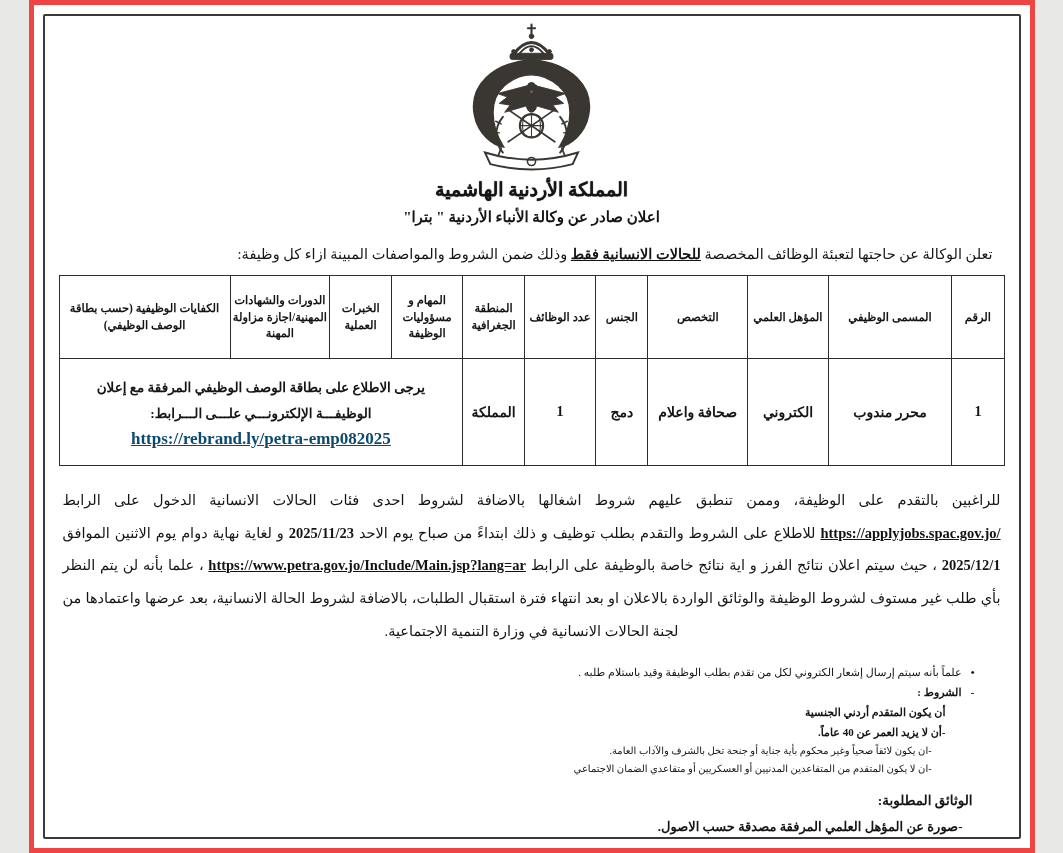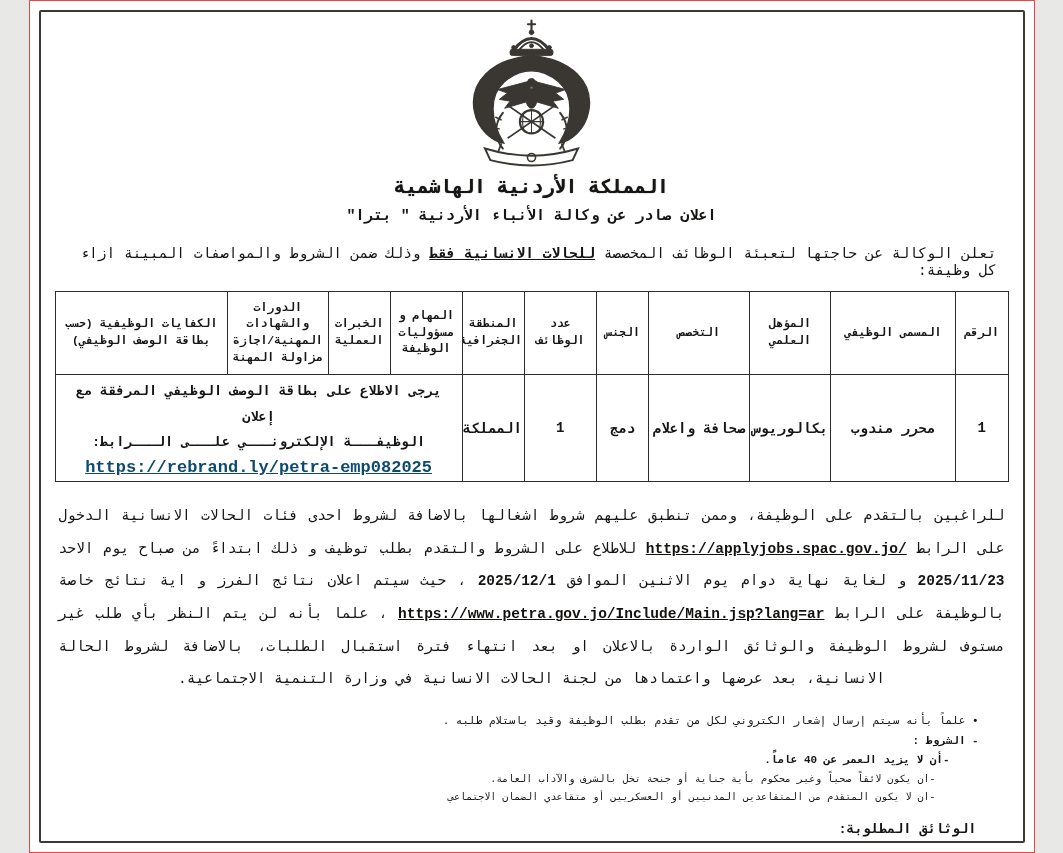--- a/index.html
+++ b/index.html
@@ -1,20 +1,20 @@
 <!DOCTYPE html>
 <html lang="ar" dir="rtl"><head>
 <meta charset="utf-8">
 <style>
   html,body{margin:0;padding:0;background:#e8e8e6;}
   .page{
     width:1006px;height:853px;box-sizing:border-box;
     background:#ffffff;position:relative;margin:0 auto;
-    font-family:Liberation Mono, monospace;color:#171513;
-    border:1px solid #ef4444;padding:9px;
+    font-family:Liberation Serif, serif;color:#171513;
+    border:5px solid #ef4444;padding:9px;
     overflow:hidden;
   }
   .frame{
     box-sizing:border-box;width:100%;height:100%;
     border:2px solid #3b3935;border-radius:2px;
     padding:4px 14px 8px 14px;overflow:hidden;
   }
   
   .emblem-wrap{text-align:center;margin-top:2px;}
   .emblem-wrap svg{display:inline-block;}
@@ -148,21 +148,21 @@
           <th>المهام و مسؤوليات الوظيفة</th>
           <th>الخبرات العملية</th>
           <th>الدورات والشهادات المهنية/اجازة مزاولة المهنة</th>
           <th>الكفايات الوظيفية (حسب بطاقة الوصف الوظيفي)</th>
         </tr>
       </thead>
       <tbody>
         <tr>
           <td>1</td>
           <td>محرر مندوب</td>
-          <td>بكالوريوس</td>
+          <td>الكتروني</td>
           <td>صحافة واعلام</td>
           <td>دمج</td>
           <td>1</td>
           <td>المملكة</td>
           <td class="note-cell" colspan="4">
             <div class="note-l1">يرجى الاطلاع على بطاقة الوصف الوظيفي المرفقة مع إعلان</div>
             <div class="note-l2">الوظيفـــة الإلكترونـــي علـــى الـــرابط:</div>
             <div class="note-l3">
               <a class="note-link" href="#">https://rebrand.ly/petra-emp082025</a>
             </div>
@@ -184,20 +184,23 @@
     </div>
 
     <div class="notes">
       <div class="note-line">
         <span class="marker">•</span><span>علماً بأنه سيتم إرسال إشعار الكتروني لكل من تقدم بطلب الوظيفة وقيد باستلام طلبه .</span>
       </div>
       <div class="note-line n-bold">
         <span class="marker">-</span><span>الشروط :</span>
       </div>
       <div class="note-line n-bold ind1">
+        <span class="marker"></span><span>أن يكون المتقدم أردني الجنسية</span>
+      </div>
+      <div class="note-line n-bold ind1">
         <span class="marker"></span><span>-أن لا يزيد العمر عن 40 عاماً.</span>
       </div>
       <div class="note-line ind2">
         <span class="marker"></span><span>-ان يكون لائقاً صحياً وغير محكوم بأية جناية أو جنحة تخل بالشرف والآداب العامة.</span>
       </div>
       <div class="note-line ind2">
         <span class="marker"></span><span>-ان لا يكون المتقدم من المتقاعدين المدنيين أو العسكريين أو متقاعدي الضمان الاجتماعي</span>
       </div>
     </div>
 

